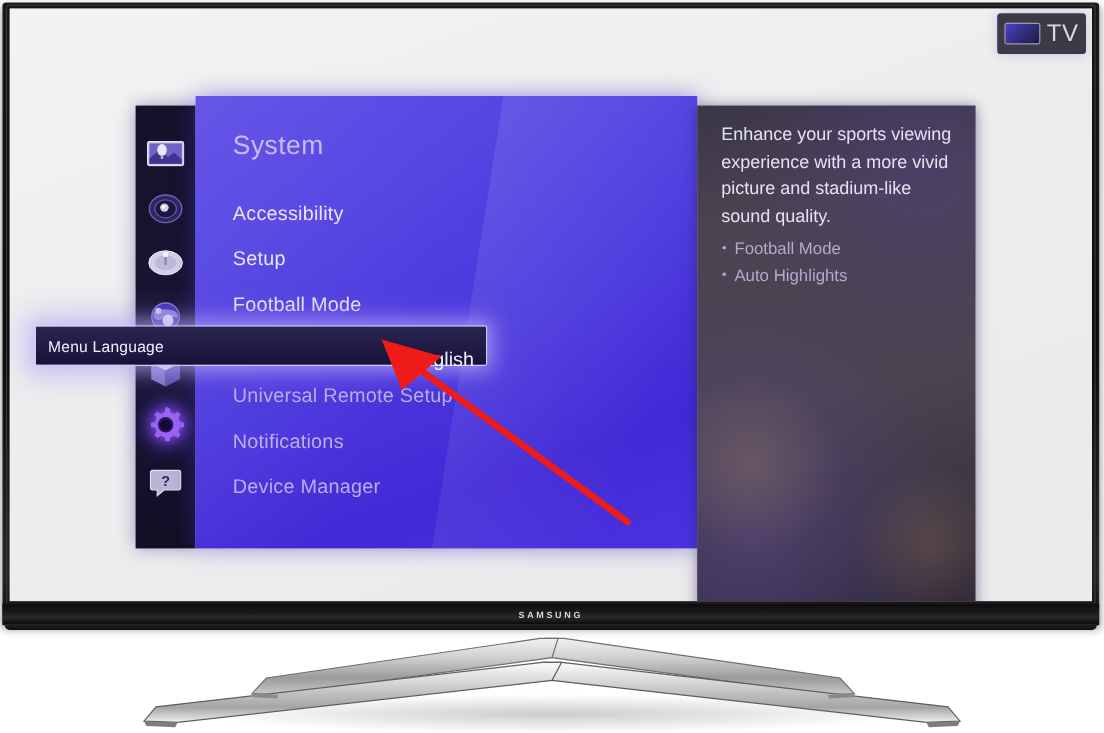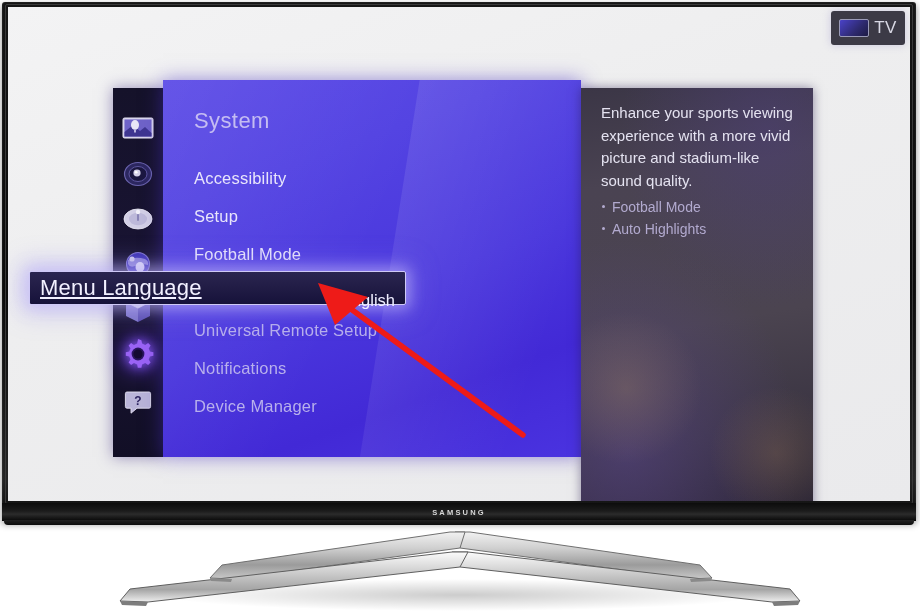--- a/index.html
+++ b/index.html
@@ -92,21 +92,21 @@
   }
   #tv-source-icon {
     width: 30px; height: 18px;
     border: 1.5px solid #9a9ab8;
     border-radius: 2px;
     background: linear-gradient(135deg,#4a42c8 0%,#2e2a70 60%,#1d1b45 100%);
     box-sizing: border-box;
   }
   #tv-source-label {
     color: #d8d8e4;
-    font-size: 17px;
+    font-size: 20px;
     letter-spacing: .5px;
   }
 
   
   #sidebar {
     position: absolute;
     left: 105px; top: 81px;
     width: 50px; height: 369px;
     background: linear-gradient(180deg,#15122a 0%,#191433 50%,#120f26 100%);
     box-shadow: 0 0 14px rgba(60,40,130,.5);
@@ -169,21 +169,21 @@
     width: 377px; height: 34px;
     background: linear-gradient(180deg,#2a2550 0%,#221d46 45%,#16123a 100%);
     border: 1.5px solid #cfc9f6;
     border-radius: 2px;
     box-sizing: border-box;
     display: flex; align-items: center;
     padding: 0 10px;
     box-shadow: 0 0 14px 4px rgba(196,188,250,.55), 0 0 26px 8px rgba(140,125,240,.35);
   }
   #menu-row-selected .row-label {
-    color: #f2f0ff; font-size: 22px; flex: 1; letter-spacing: .2px; text-decoration: underline;
+    color: #f2f0ff; font-size: 13px; flex: 1; letter-spacing: .2px;
   }
   #menu-row-selected .row-value { color: #efeeff; font-size: 16.5px; margin-top: 24px; }
 
   
   #info-panel {
     position: absolute;
     left: 573px; top: 81px;
     width: 232px; height: 427px;
     background:
       radial-gradient(120% 80% at 20% 85%, rgba(90,70,140,.55), rgba(0,0,0,0) 62%),

